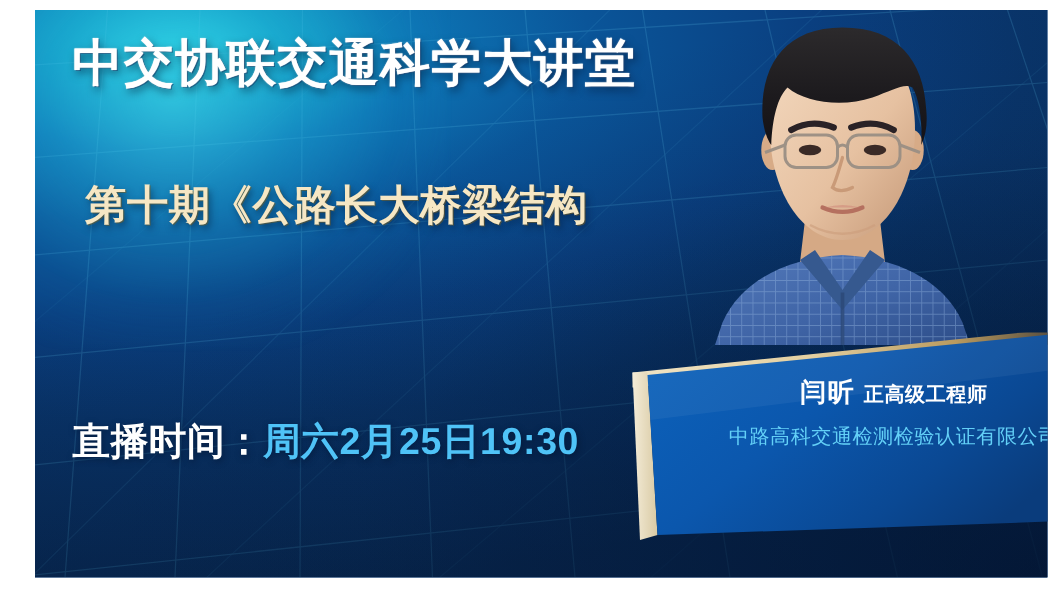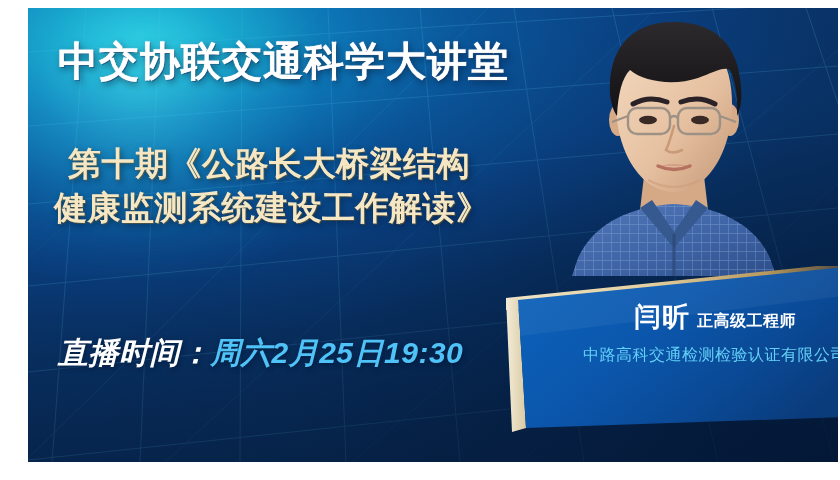--- a/index.html
+++ b/index.html
@@ -81,21 +81,21 @@
     width: 252px;
     height: 268px;
     overflow: hidden;
   }
   .portrait svg { display:block; }
 
   
   .headline {
     position: absolute;
     left: 30px;
-    top: 32px;
+    top: 22px;
     font-size: 40px;
     line-height: 1.08;
     font-weight: 700;
     color: #ffffff;
     letter-spacing: 1px;
     white-space: nowrap;
     text-shadow:
       0 0 1px #ffffff,
       1px 1px 0 rgba(10,40,90,0.55),
       2px 3px 7px rgba(2,18,45,0.55);
@@ -121,21 +121,20 @@
   
   .timerow {
     position: absolute;
     left: 30px;
     top: 325px;
     font-size: 30px;
     font-weight: 700;
     letter-spacing: 0.5px;
     white-space: nowrap;
     text-shadow: 1px 2px 5px rgba(3,18,45,0.6);
-    font-style: italic;
   }
   .timerow .label { color: #ffffff; }
   .timerow .value { color: #4fc3f7; }
 
   
   .speaker-card {
     position: absolute;
     left: 476px;
     top: 258px;
     width: 372px;
@@ -149,21 +148,21 @@
     left: 56px;
     top: 38px;
     width: 310px;
     text-align: center;
   }
   .speaker-line1 {
     white-space: nowrap;
     line-height: 1;
   }
   .speaker-name {
-    font-size: 27px;
+    font-size: 21px;
     font-weight: 700;
     color: #ffffff;
     letter-spacing: 1px;
     text-align: right;
   }
   .speaker-title {
     font-size: 16px;
     font-weight: 700;
     color: #ffffff;
     letter-spacing: 0.5px;
@@ -296,21 +295,20 @@
 
           <path d="M100 172 q26 14 52 0" stroke="#cb9d7b" stroke-width="2" fill="none" opacity="0.6"></path>
         </g>
       </svg>
     </div>
 
     <div class="headline">中交协联交通科学大讲堂</div>
 
     <div class="subtitle">
       <span class="l1">第十期《公路长大桥梁结构</span>
-      <span class="l2">健康监测系统建设工作解读》</span>
     </div>
 
     <div class="timerow">
       <span class="label">直播时间：</span><span class="value">周六2月25日19:30</span>
     </div>
 
     <div class="speaker-card">
       <div class="card-svg">
         <svg width="372" height="180" viewBox="0 0 372 180" aria-hidden="true">
           <defs>

